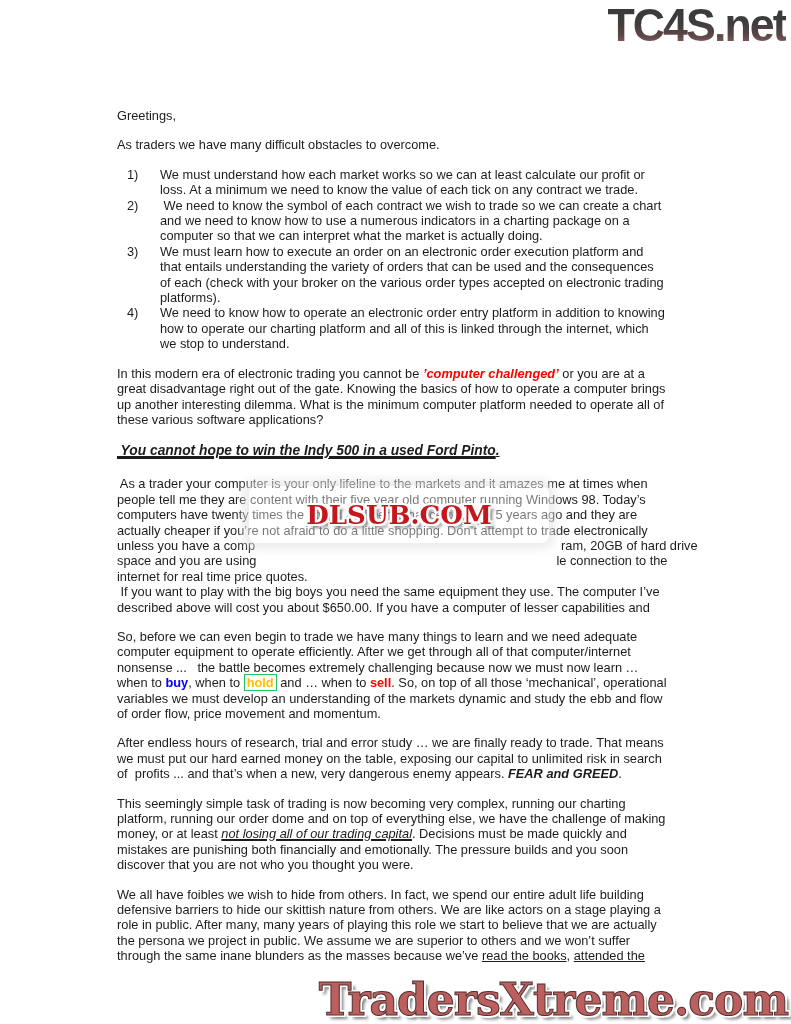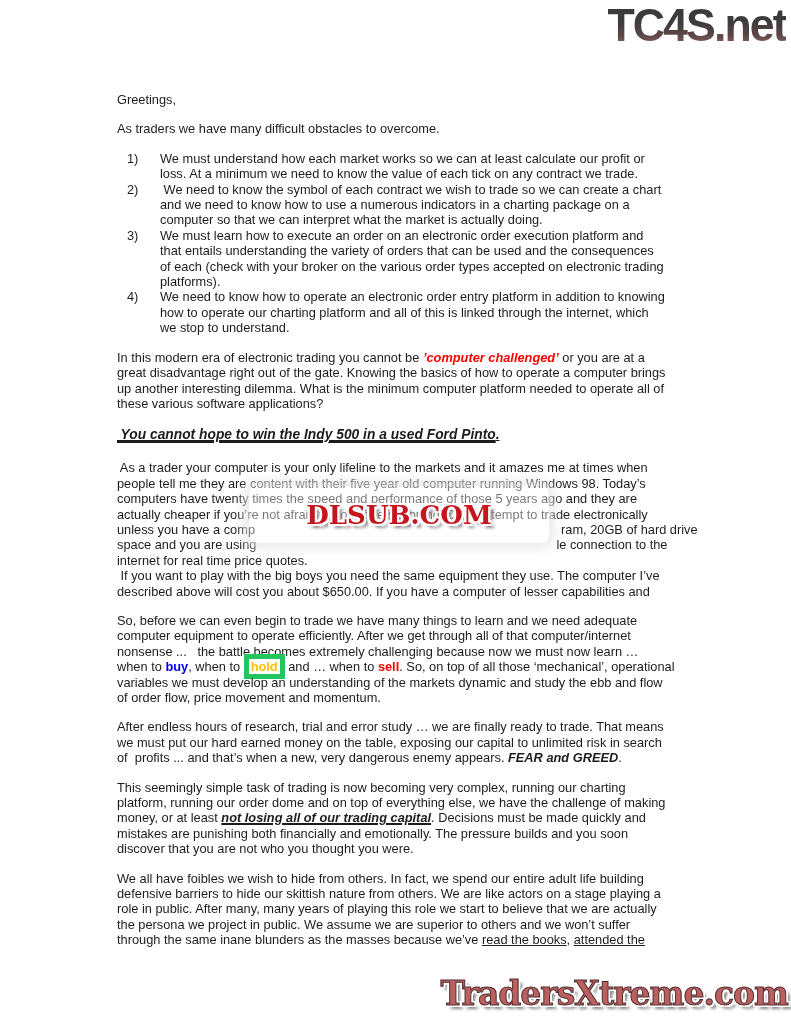--- a/index.html
+++ b/index.html
@@ -27,21 +27,21 @@
     background: linear-gradient(180deg, #3a3a3a 0%, #3e3c3c 45%, #5c4646 70%, #8a5f5f 90%, #9c7474 100%);
     -webkit-background-clip: text;
     background-clip: text;
     color: transparent;
   }
 
   
   .doc {
     position: absolute;
     left: 117px;
-    top: 92px;
+    top: 108px;
     width: 610px;
     font-size: 12.8px;
     line-height: 15.4px;
     color: #1c1c1c;
   }
   .blk { margin: 0 0 14px 0; }
   .blk.h { margin: 7px 0 16px 0; }
   .blk.h .line {
     font-size: 13.8px;
     line-height: 19px;
@@ -50,23 +50,23 @@
     text-decoration: underline;
   }
   .line { white-space: pre; }
   .li { position: relative; padding-left: 43px; }
   .num { position: absolute; left: 10px; top: 0; }
   .gap { display: inline-block; height: 1px; }
 
   .s-red  { color: #ff0000; font-weight: bold; font-style: italic; }
   .s-buy  { color: #0000ff; font-weight: bold; }
   .s-sell { color: #ff0000; font-weight: bold; }
-  .s-hold { color: #ffc000; font-weight: bold; border: 5px solid #22c55e; padding: 0 2px; }
+  .s-hold { color: #ffc000; font-weight: bold; border: 1px solid #22c55e; padding: 0 2px; }
   .s-bi   { font-weight: bold; font-style: italic; }
-  .s-biu  { font-weight: bold; font-style: italic; text-decoration: underline; text-decoration-thickness: 1.6px; }
+  .s-biu  { font-weight: normal; font-style: italic; text-decoration: underline; text-decoration-thickness: 1.6px; }
   .s-u    { text-decoration: underline; }
   .s-hu   { text-decoration: underline; text-decoration-thickness: 1.7px; text-underline-offset: 2px; }
   .s-hb   { }
 
   
   .logo-dlsub {
     position: absolute;
     left: 249px;
     top: 486px;
     width: 300px;
@@ -90,21 +90,21 @@
       4px 4px 3px rgba(120,120,120,0.9);
   }
 
   
   .logo-tx {
     position: absolute;
     top: 974px;
     right: 3px;
     font-family: "DejaVu Serif", serif;
     font-weight: bold;
-    font-size: 33px;
+    font-size: 44px;
     letter-spacing: -1px;
     color: #bb5f5f;
     -webkit-text-stroke: 1px #4f2f2f;
     text-shadow:
       -2px -2px 0 #ffffff, 2px -2px 0 #ffffff,
       -2px 2px 0 #ffffff, 2px 2px 0 #ffffff,
       -2px 0 0 #ffffff, 2px 0 0 #ffffff,
       0 -2px 0 #ffffff, 0 2px 0 #ffffff,
       4px 4px 3px rgba(110,110,110,0.85);
   }

